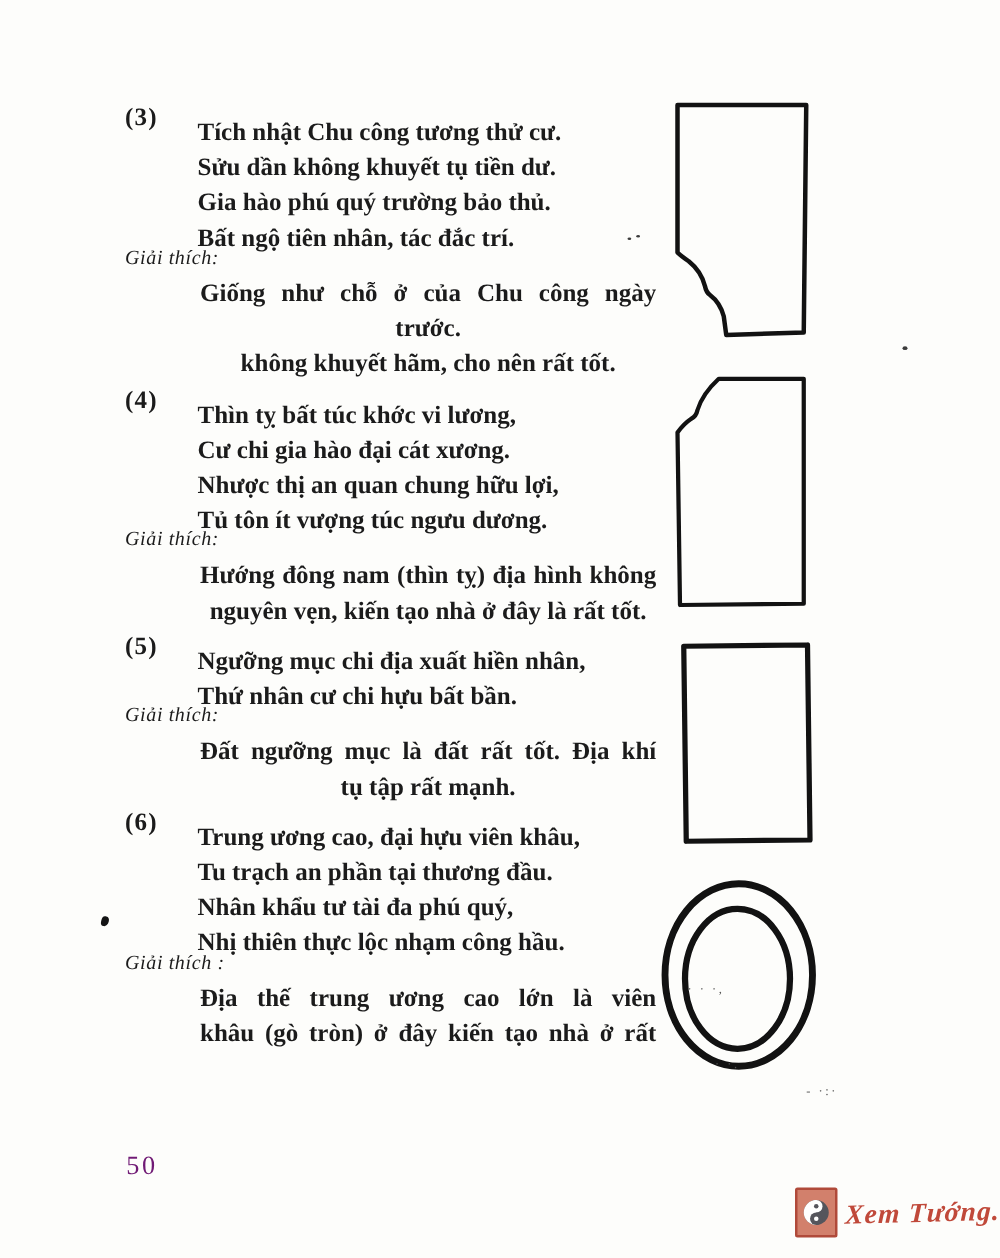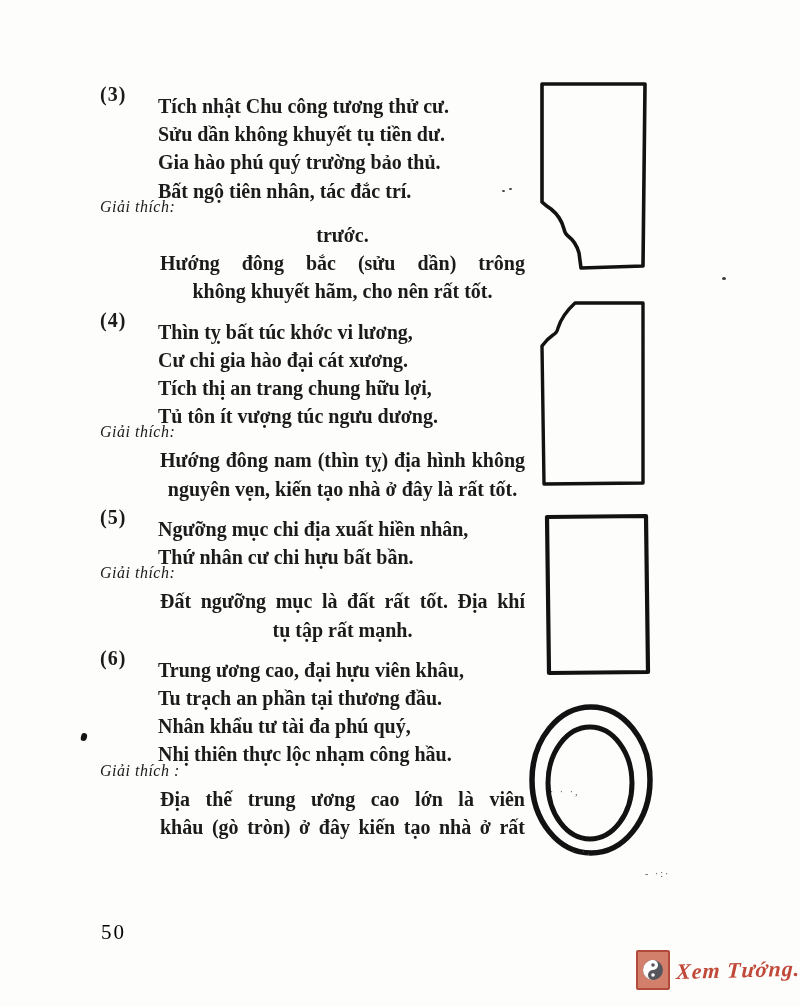--- a/index.html
+++ b/index.html
@@ -27,21 +27,21 @@
   .line.expl{margin-left:60px;width:365px;font-weight:bold;white-space:normal;overflow:hidden;text-align:center;}
   .line.expl.just{text-align:justify;text-align-last:justify;}
 
   
   .figure{position:absolute;}
   .figure svg{display:block;}
 
   
   #page-number{
     position:absolute;left:101px;top:920px;
-    font-size:21px;letter-spacing:2px;color:#000000;text-align:right;
+    font-size:21px;letter-spacing:2px;color:#701a75;text-align:right;
   }
 
   
   .speck{position:absolute;background:#3c3c3c;border-radius:50%;}
   .speck-text{position:absolute;color:#555;font-size:10px;letter-spacing:2px;}
   #list-bullet{position:absolute;left:81px;top:733px;width:6px;height:8px;
     background:#141414;border-radius:50% 50% 60% 40%;transform:rotate(12deg);}
 
   
   #watermark{position:absolute;left:636px;top:950px;display:flex;align-items:center;}
@@ -68,32 +68,32 @@
       <div class="line verse">
         <span class="vtext">Sửu dần không khuyết tụ tiền dư.</span>
       </div>
       <div class="line verse">
         <span class="vtext">Gia hào phú quý trường bảo thủ.</span>
       </div>
       <div class="line verse">
         <span class="vtext">Bất ngộ tiên nhân, tác đắc trí.</span>
       </div>
       <div class="line label">Giải thích:</div>
+      <div class="line expl just">Giống như chỗ ở của Chu công ngày</div>
       <div class="line expl">trước.</div>
-      <div class="line expl just">Hướng đông bắc (sửu dần) trông</div>
       <div class="line expl">không khuyết hãm, cho nên rất tốt.</div>
       <div class="line verse-start">
         <span class="num">(4)</span>
         <span class="vtext">Thìn tỵ bất túc khớc vi lương,</span>
       </div>
       <div class="line verse">
         <span class="vtext">Cư chi gia hào đại cát xương.</span>
       </div>
       <div class="line verse">
-        <span class="vtext">Tích thị an trang chung hữu lợi,</span>
+        <span class="vtext">Nhược thị an quan chung hữu lợi,</span>
       </div>
       <div class="line verse">
         <span class="vtext">Tủ tôn ít vượng túc ngưu dương.</span>
       </div>
       <div class="line label">Giải thích:</div>
       <div class="line expl just">Hướng đông nam (thìn tỵ) địa hình không</div>
       <div class="line expl">nguyên vẹn, kiến tạo nhà ở đây là rất tốt.</div>
       <div class="line verse-start">
         <span class="num">(5)</span>
         <span class="vtext">Ngưỡng mục chi địa xuất hiền nhân,</span>

